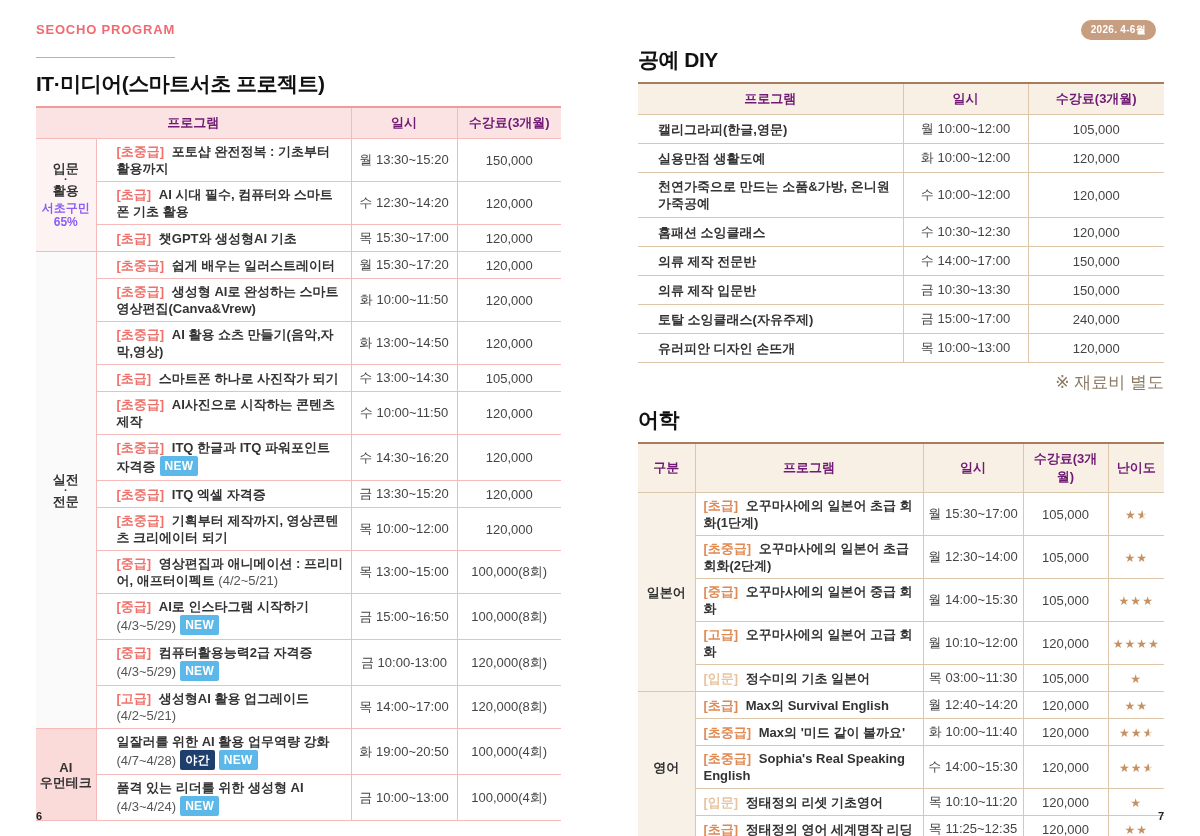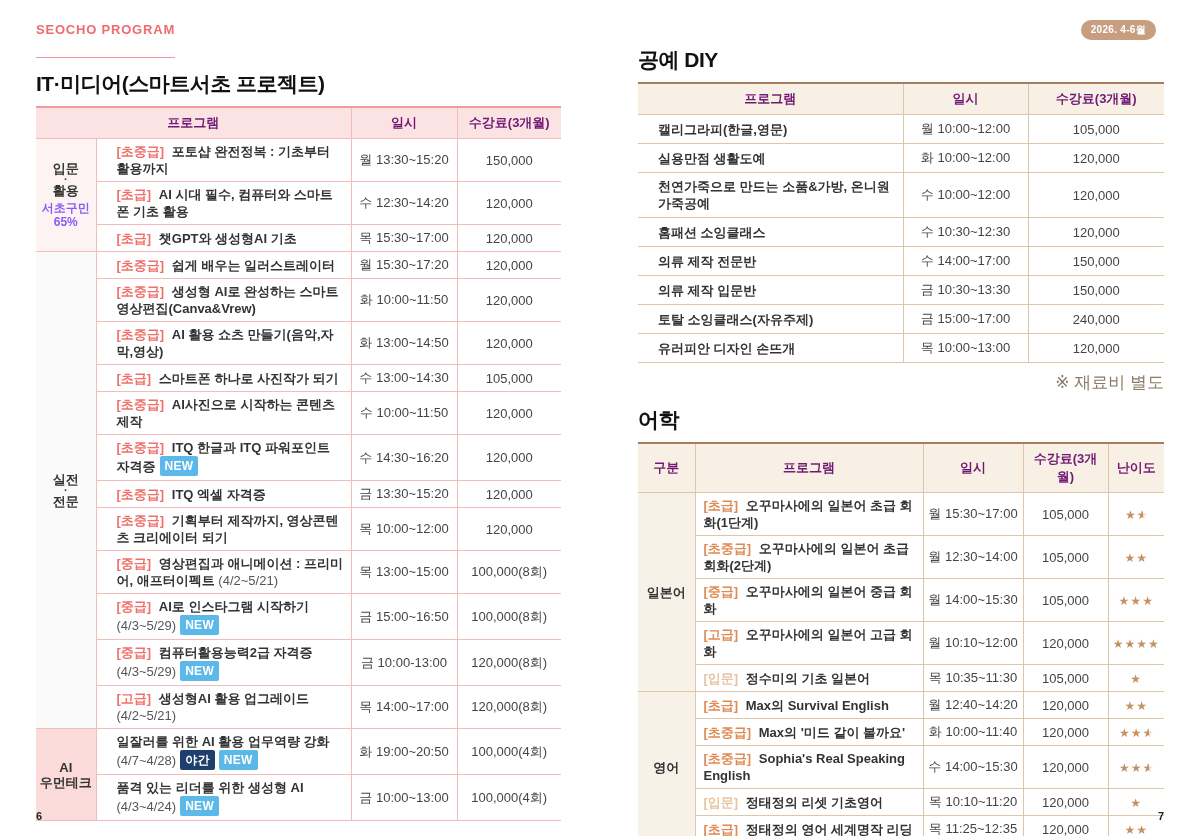--- a/index.html
+++ b/index.html
@@ -324,21 +324,21 @@
                 <td class="c-stars"><span class="star">★</span><span class="star">★</span><span class="star">★</span></td>
               </tr>
               <tr>
                 <td class="c-prog"><span class="level">[고급] </span><span class="pname">오꾸마사에의 일본어 고급 회화</span></td>
                 <td class="c-time">월 10:10~12:00</td>
                 <td class="c-fee">120,000</td>
                 <td class="c-stars"><span class="star">★</span><span class="star">★</span><span class="star">★</span><span class="star">★</span></td>
               </tr>
               <tr>
                 <td class="c-prog"><span class="level lv-intro">[입문] </span><span class="pname">정수미의 기초 일본어</span></td>
-                <td class="c-time">목 10:35~11:30</td>
+                <td class="c-time">목 03:00~11:30</td>
                 <td class="c-fee">105,000</td>
                 <td class="c-stars"><span class="star">★</span></td>
               </tr>
               <tr>
                 <td class="c-group g-tan" rowspan="5">
                   <div class="gl">영어</div>
                 </td>
                 <td class="c-prog"><span class="level">[초급] </span><span class="pname">Max의 Survival English</span></td>
                 <td class="c-time">월 12:40~14:20</td>
                 <td class="c-fee">120,000</td>

